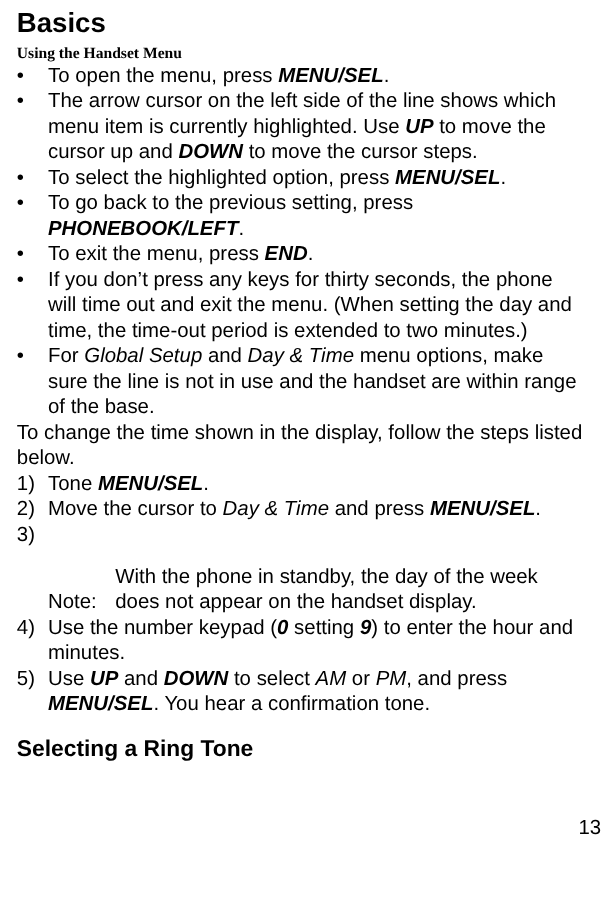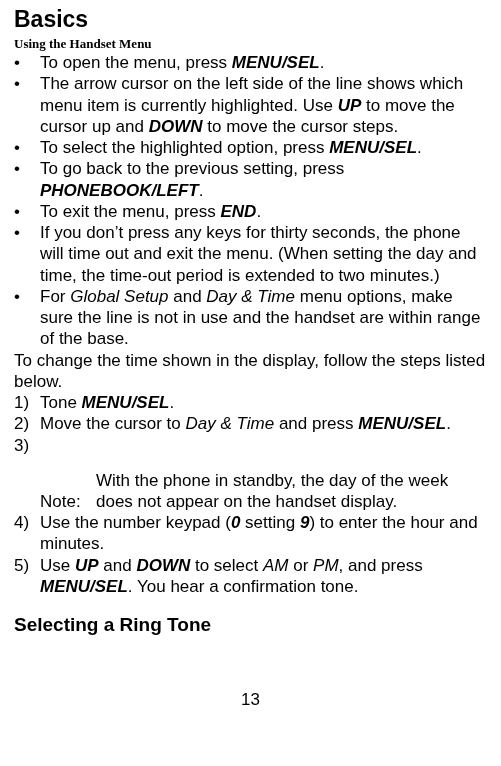--- a/index.html
+++ b/index.html
@@ -62,24 +62,24 @@
     margin-top: 35px;
   }
   .note-label {
     flex: 0 0 56px;
   }
   .note-body {
     flex: 1 1 auto;
   }
   .page-num {
     position: absolute;
-    bottom: 6px;
+    bottom: 16px;
     left: 0;
     width: 100%;
-    text-align: center;
+    text-align: right;
     font-size: 17px;
   }
 </style>
 </head>
 <body>
 
 <div class="page">
 
   <div class="h1">Basics</div>
 

